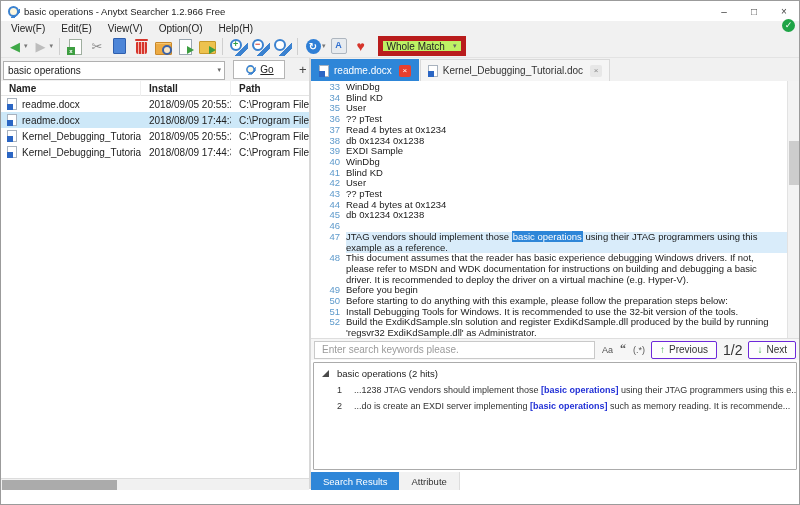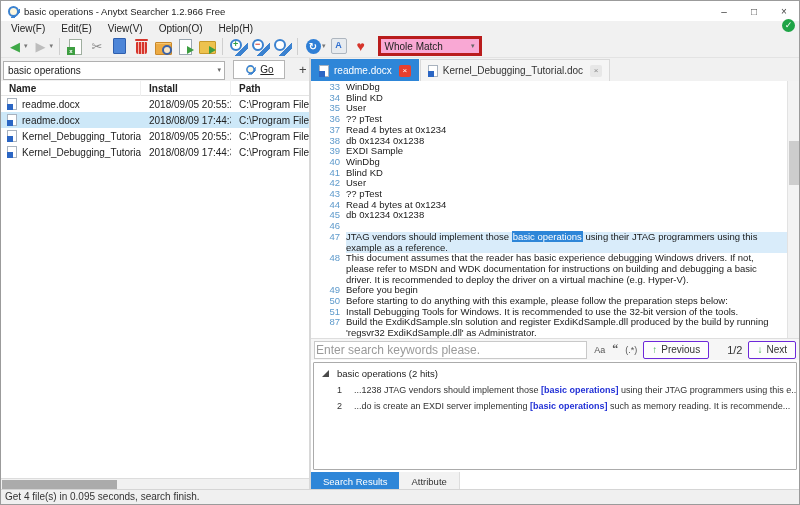--- a/index.html
+++ b/index.html
@@ -71,21 +71,21 @@
     font:bold 9px/10px "Liberation Sans",sans-serif; }
   .i-zoom-out::after { content:'−'; position:absolute; left:5px; top:2px; color:#d0392e;
     font:bold 9px/10px "Liberation Sans",sans-serif; }
   .i-refresh::before { content:'↻'; display:flex; width:15px; height:15px; border-radius:50%;
     background:#2f7fd6; color:#fff; font-size:10px; font-weight:bold;
     align-items:center; justify-content:center; }
   .i-translate::before { content:'A'; display:block; width:14px; height:14px; background:#e7ebef;
     border:1px solid #aeb6bf; border-radius:2px; color:#2f6fd0; text-align:center;
     font:bold 9px/12px "Liberation Sans",sans-serif; }
   .i-favorite::before { content:'♥'; color:#d6352b; font-size:14px; }
-  #match-combo { width:104px; height:20px; background:#f9a8d4; border:3px solid #b91c1c;
+  #match-combo { width:88px; height:20px; background:#bef264; border:5px solid #b91c1c;
     margin-left:6px; display:flex; align-items:center; font-size:10px; color:#222;
     padding:0 4px; justify-content:space-between; }
   .combo-caret { font-size:7px; color:#666; }
 
   
   #searchrow { position:absolute; left:0; top:57px; width:308px; height:23px; background:#f1f1f1;
     display:flex; align-items:center; }
   #search-combo { position:relative; width:222px; height:19px; margin-left:2px; }
   #search-input { width:100%; height:100%; border:1px solid #b0b0b0; font-size:10px;
     padding:0 14px 0 4px; color:#222; font-family:inherit; }
@@ -143,32 +143,32 @@
   .ltext { flex:1; color:#1a1a1a; padding-right:4px; }
   .ltext.hl { background:#d9ecfa; }
   .dmatch { background:#2e86d8; color:#fff; padding:0 1px; }
   #doc-vscroll { position:absolute; right:0; top:80px; width:12px; height:257px; background:#f3f3f3;
     border-left:1px solid #e2e2e2; }
   #doc-vscroll-thumb { position:absolute; left:1px; top:60px; width:10px; height:44px; background:#cdcdcd; }
 
   
   #findbar { position:absolute; left:310px; right:0; top:337px; height:22px; background:#f6f6f6;
     border-top:1px solid #dedede; display:flex; align-items:center; padding:0 3px; }
-  #find-input { flex:1; height:18px; border:1px solid #c9c9c9; font-size:12px; padding:0 1px;
+  #find-input { flex:1; height:18px; border:1px solid #c9c9c9; font-size:10px; padding:0 7px;
     color:#222; font-family:inherit; min-width:0; }
   #find-input::placeholder { color:#9a9a9a; }
   .mini-btn { background:none; border:none; font-size:9px; color:#555; margin-left:7px;
     font-family:inherit; }
   .quote-btn { font-family:"Liberation Serif",serif; font-weight:bold; font-size:12px; }
   .nav-btn { height:18px; background:#fdfdfd; border:1px solid #6d28d9; border-radius:2px;
     font-size:10px; color:#333; display:flex; align-items:center; padding:0 8px; margin-left:6px;
     font-family:inherit; }
   .arrow-up::before { content:'↑'; color:#3fae4a; font-weight:bold; margin-right:4px; }
   .arrow-down::before { content:'↓'; color:#3fae4a; font-weight:bold; margin-right:4px; }
-  #find-counter { font-size:11px; color:#333; margin-left:18px; }
+  #find-counter { font-size:14px; color:#333; margin-left:6px; }
 
   
   #results { position:absolute; left:312px; right:2px; top:361px; height:108px; background:#fff;
     border:1px solid #ababab; border-radius:1px; overflow:hidden; }
   #result-group { display:flex; align-items:center; padding:5px 0 3px 8px; font-size:9.5px; color:#222; }
   .expander { width:0; height:0; border-bottom:7px solid #4a4a4a; border-left:7px solid transparent;
     margin-right:8px; }
   .result-row { display:flex; font-size:9px; color:#333; line-height:16px; white-space:nowrap;
     overflow:hidden; }
   .result-idx { width:40px; flex:none; text-align:right; padding-right:12px; }
@@ -383,21 +383,21 @@
       </div>
       <div class="dline">
         <span class="lno">50</span>
         <span class="ltext">Before starting to do anything with this example, please follow the preparation steps below:</span>
       </div>
       <div class="dline">
         <span class="lno">51</span>
         <span class="ltext">Install Debugging Tools for Windows. It is recommended to use the 32-bit version of the tools.</span>
       </div>
       <div class="dline">
-        <span class="lno">87</span>
+        <span class="lno">52</span>
         <span class="ltext">Build the ExdiKdSample.sln solution and register ExdiKdSample.dll produced by the build by running 'regsvr32 ExdiKdSample.dll' as Administrator.</span>
       </div>
     </div>
   <div id="doc-vscroll">
     <div id="doc-vscroll-thumb"></div>
   </div>
 
   <div id="findbar">
     <input id="find-input" placeholder="Enter search keywords please." style="">
     <button class="mini-btn">Aa</button>
@@ -427,17 +427,14 @@
           <span class="result-text">...do is create an EXDI server implementing <span class="result-match">[basic operations]</span> such as memory reading. It is recommende...</span>
         </div>
       </div>
   </div>
 
   <div id="bottom-tabs">
       <div class="btab active">Search Results</div>
       <div class="btab">Attribute</div>
     </div>
 
-  <div id="statusbar">
-    <span>Get 4 file(s) in 0.095 seconds, search finish.</span>
-  </div>
 
 </div>
 
 </body></html>

